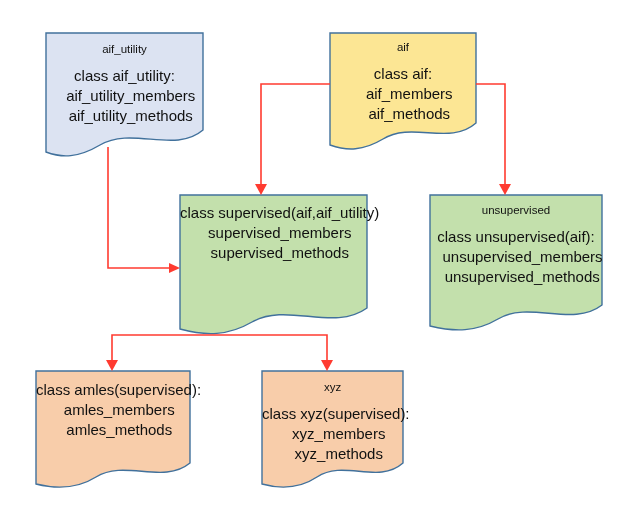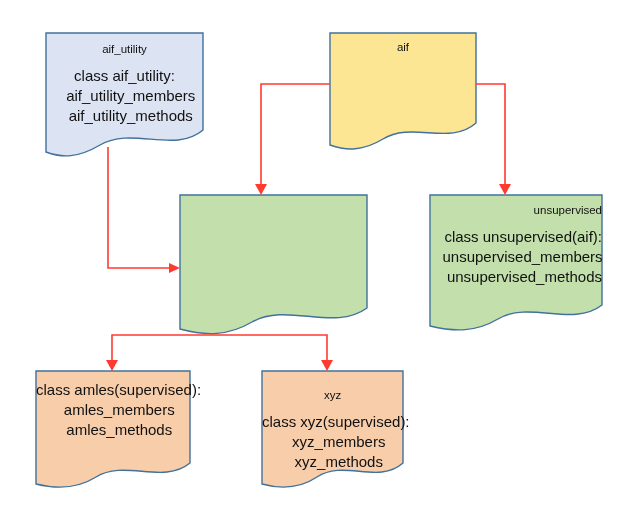--- a/index.html
+++ b/index.html
@@ -97,36 +97,42 @@
 
 <div class="node-label" style="left:46px; top:42px; width:157px;text-align:center;">
   <span class="node-title">aif_utility</span>
   <span class="node-body">class aif_utility:
    aif_utility_members
    aif_utility_methods</span>
 </div>
 
 <div class="node-label" style="left:330px; top:40px; width:146px;">
   <span class="node-title">aif</span>
+  <span class="node-body">class aif:
+   aif_members
+   aif_methods</span>
 </div>
 
 <div class="node-label" style="left:180px; top:203px; width:187px;">
+  <span class="node-body">class supervised(aif,aif_utility)
+   supervised_members
+   supervised_methods</span>
 </div>
 
-<div class="node-label" style="left:430px; top:203px; width:172px;text-align:right;">
+<div class="node-label" style="left:430px; top:203px; width:172px;">
   <span class="node-title">unsupervised</span>
   <span class="node-body">class unsupervised(aif):
    unsupervised_members
    unsupervised_methods</span>
 </div>
 
 <div class="node-label" style="left:36px; top:380px; width:154px;">
   <span class="node-body">class amles(supervised):
    amles_members
    amles_methods</span>
 </div>
 
-<div class="node-label" style="left:262px; top:388px; width:141px;">
+<div class="node-label" style="left:262px; top:380px; width:141px;">
   <span class="node-title">xyz</span>
   <span class="node-body">class xyz(supervised):
    xyz_members
    xyz_methods</span>
 </div>
 
 </body></html>

